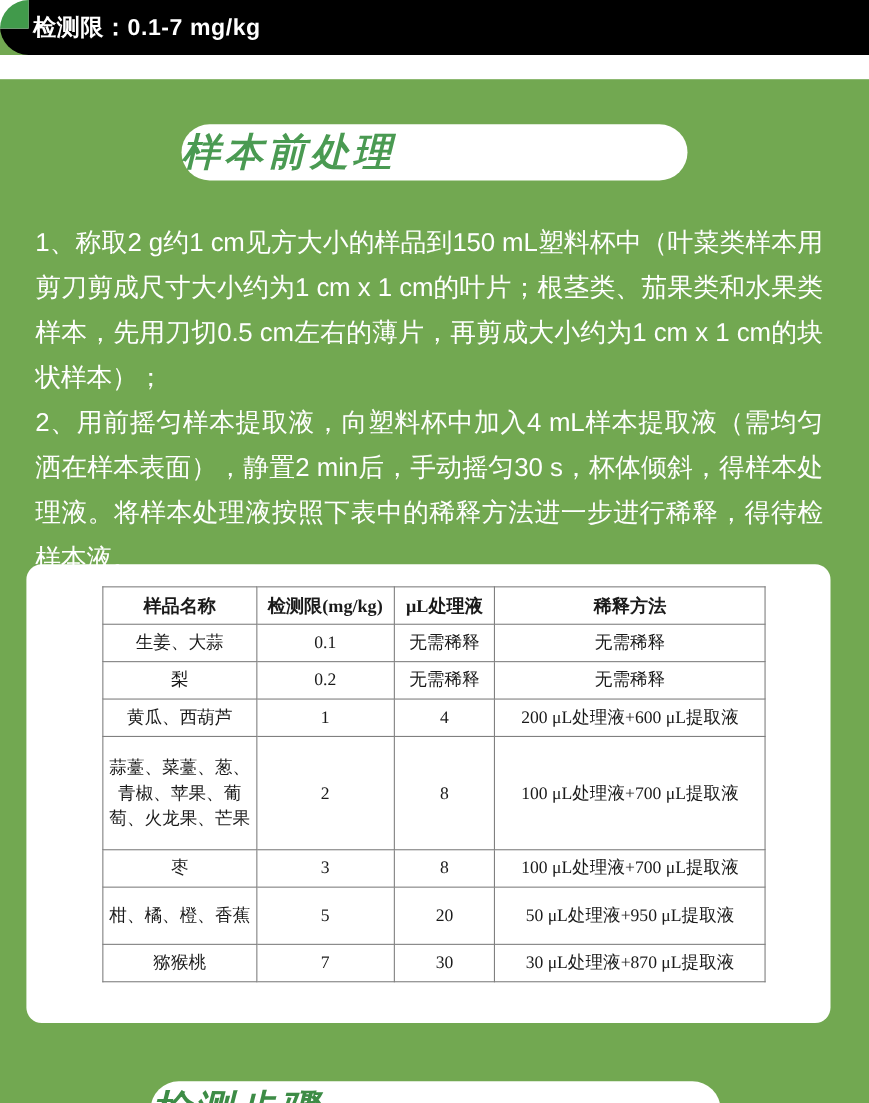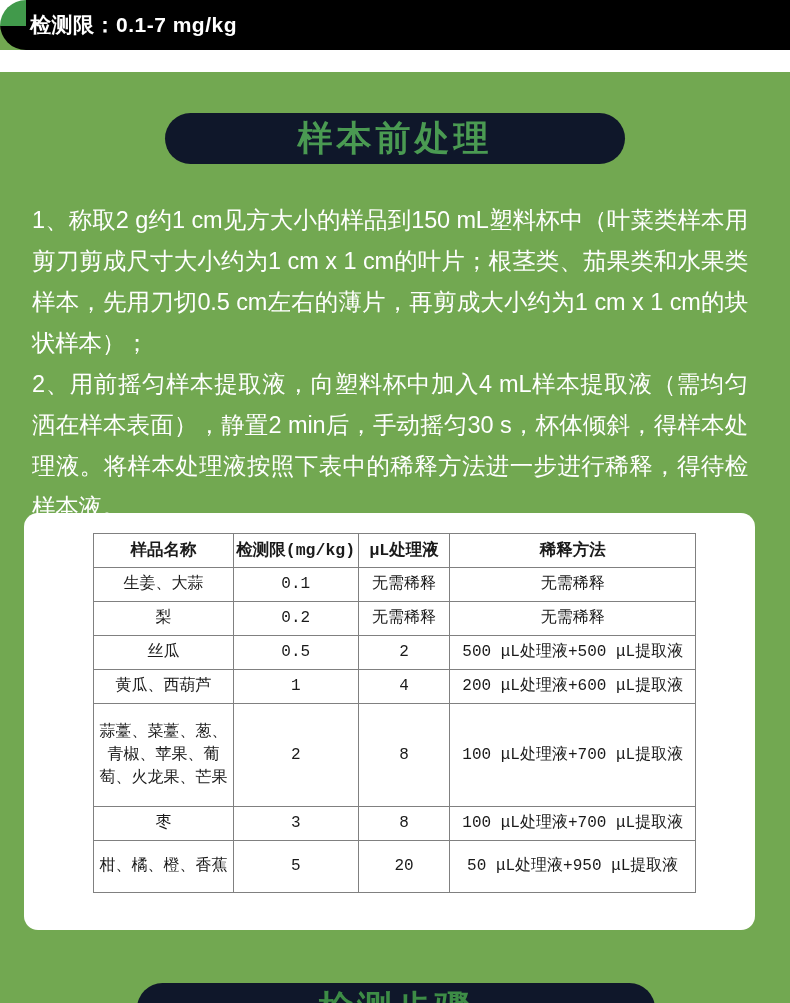--- a/index.html
+++ b/index.html
@@ -64,25 +64,26 @@
     left: 0;
     top: 50px;
     width: 790px;
     height: 22px;
     background: #ffffff;
   }
 
   
   .pill {
     position: absolute;
-    background: #0f172a;
+    background: #ffffff;
     border-radius: 40px;
     display: flex;
     align-items: center;
-    justify-content: center;
+    justify-content: flex-start;
+    font-style: italic;
   }
   .pill-title {
     left: 165px;
     top: 113px;
     width: 460px;
     height: 51px;
   }
   .pill-title .pill-label {
     color: #4a9a52;
     font-size: 35px;
@@ -136,21 +137,20 @@
     border-collapse: collapse;
     font-family: "Liberation Serif", "DejaVu Serif", serif;
   }
   .spec-table th,
   .spec-table td {
     border: 1px solid #808080;
     text-align: center;
     vertical-align: middle;
     color: #1a1a1a;
     padding: 3px 2px;
-    font-family: Liberation Mono, monospace;
   }
   .spec-table th {
     font-size: 16.5px;
     font-weight: bold;
     height: 34px;
     line-height: 20px;
   }
   .spec-table td {
     font-size: 16px;
     font-weight: normal;
@@ -200,26 +200,20 @@
         <td>无需稀释</td>
         <td>无需稀释</td>
       </tr>
       <tr>
         <td>梨</td>
         <td>0.2</td>
         <td>无需稀释</td>
         <td>无需稀释</td>
       </tr>
       <tr>
-        <td>丝瓜</td>
-        <td>0.5</td>
-        <td>2</td>
-        <td>500 μL处理液+500 μL提取液</td>
-      </tr>
-      <tr>
         <td>黄瓜、西葫芦</td>
         <td>1</td>
         <td>4</td>
         <td>200 μL处理液+600 μL提取液</td>
       </tr>
       <tr>
         <td class="tall-cell" style="height:103px">蒜薹、菜薹、葱、青椒、苹果、葡萄、火龙果、芒果</td>
         <td>2</td>
         <td>8</td>
         <td>100 μL处理液+700 μL提取液</td>
@@ -229,19 +223,25 @@
         <td>3</td>
         <td>8</td>
         <td>100 μL处理液+700 μL提取液</td>
       </tr>
       <tr>
         <td class="tall-cell" style="height:52px">柑、橘、橙、香蕉</td>
         <td>5</td>
         <td>20</td>
         <td>50 μL处理液+950 μL提取液</td>
       </tr>
+      <tr>
+        <td>猕猴桃</td>
+        <td>7</td>
+        <td>30</td>
+        <td>30 μL处理液+870 μL提取液</td>
+      </tr>
     </tbody>
   </table>
 </div>
 
 <div class="pill pill-bottom">
   <span class="pill-label">检测步骤</span>
 </div>
 
 </body></html>

